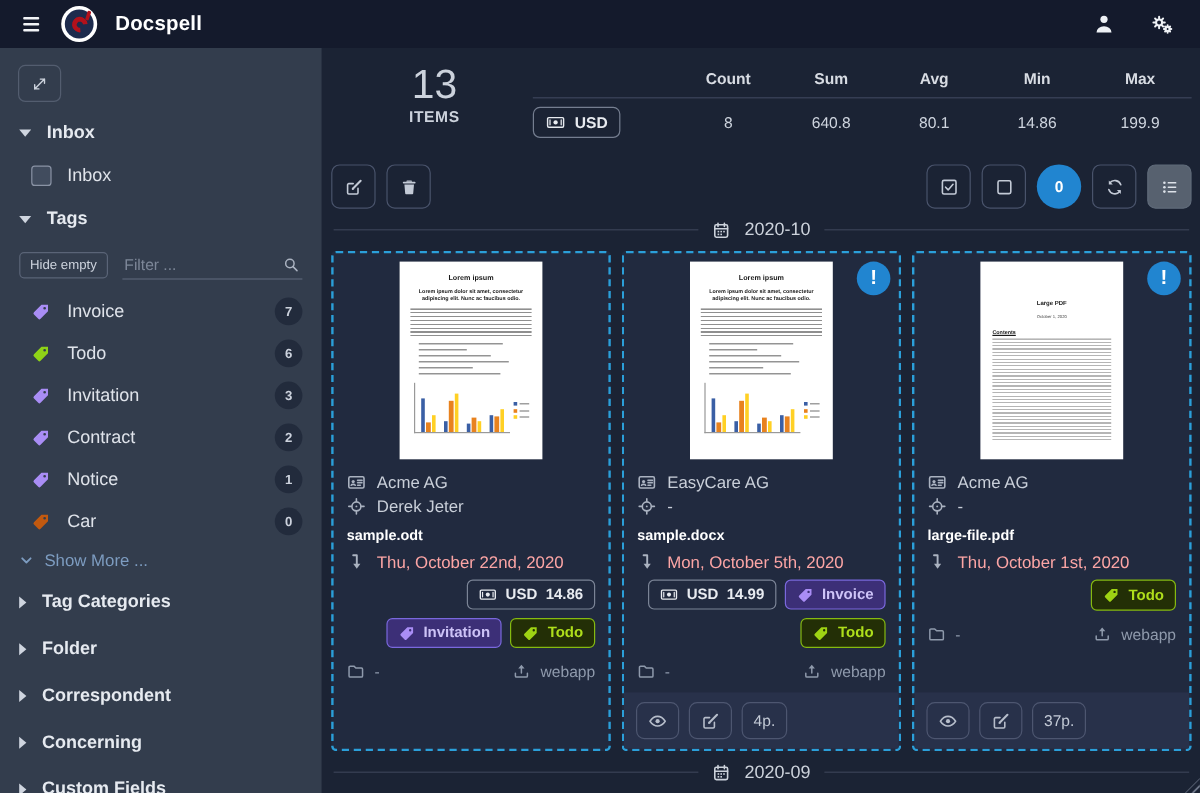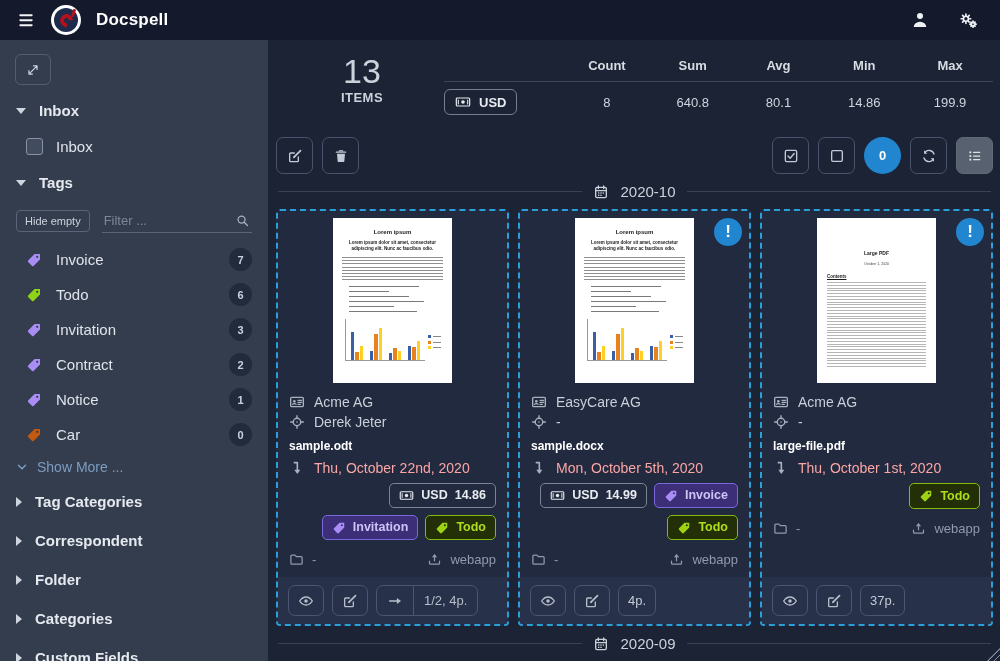--- a/index.html
+++ b/index.html
@@ -339,29 +339,29 @@
         </svg>
     <span>Show More ...</span>
   </div>
 
   <div class="side-head">
     <span class="caret-right"></span>
     <span>Tag Categories</span>
   </div>
   <div class="side-head">
     <span class="caret-right"></span>
-    <span>Correspondent</span>
+    <span>Folder</span>
   </div>
   <div class="side-head">
     <span class="caret-right"></span>
-    <span>Folder</span>
+    <span>Correspondent</span>
   </div>
   <div class="side-head">
     <span class="caret-right"></span>
-    <span>Categories</span>
+    <span>Concerning</span>
   </div>
   <div class="side-head">
     <span class="caret-right"></span>
     <span>Custom Fields</span>
   </div>
 
 </aside>
 
 <main class="main">
 
@@ -537,40 +537,20 @@
                 <span>-</span>
               </span>
           <span class="half">
                 <svg class="ic i15">
                   <use href="#s-upload"></use>
                 </svg>
                 <span>webapp</span>
               </span>
         </div>
       </div>
-      <div class="cfooter">
-        <button class="fbtn">
-              <svg class="ic i16">
-                <use href="#s-eye"></use>
-              </svg>
-            </button>
-        <button class="fbtn">
-              <svg class="ic i16">
-                <use href="#s-edit"></use>
-              </svg>
-            </button>
-        <span class="fgroup">
-          <span class="fcell">
-                <svg class="ic i16">
-                  <use href="#s-arrright"></use>
-                </svg>
-              </span>
-          <span class="fcell pages">1/2, 4p.</span>
-        </span>
-      </div>
     </article>
 
     <article class="card">
       <span class="notif">!</span>
       <div class="thumb">
         <div class="page">
           <div class="p-title">Lorem ipsum</div>
           <div class="p-intro">Lorem ipsum dolor sit amet, consectetur adipiscing elit. Nunc ac faucibus odio.</div>
           <div class="p-lines" style="height:24px"></div>
           <div class="p-bullet" style="width:70px"></div>

